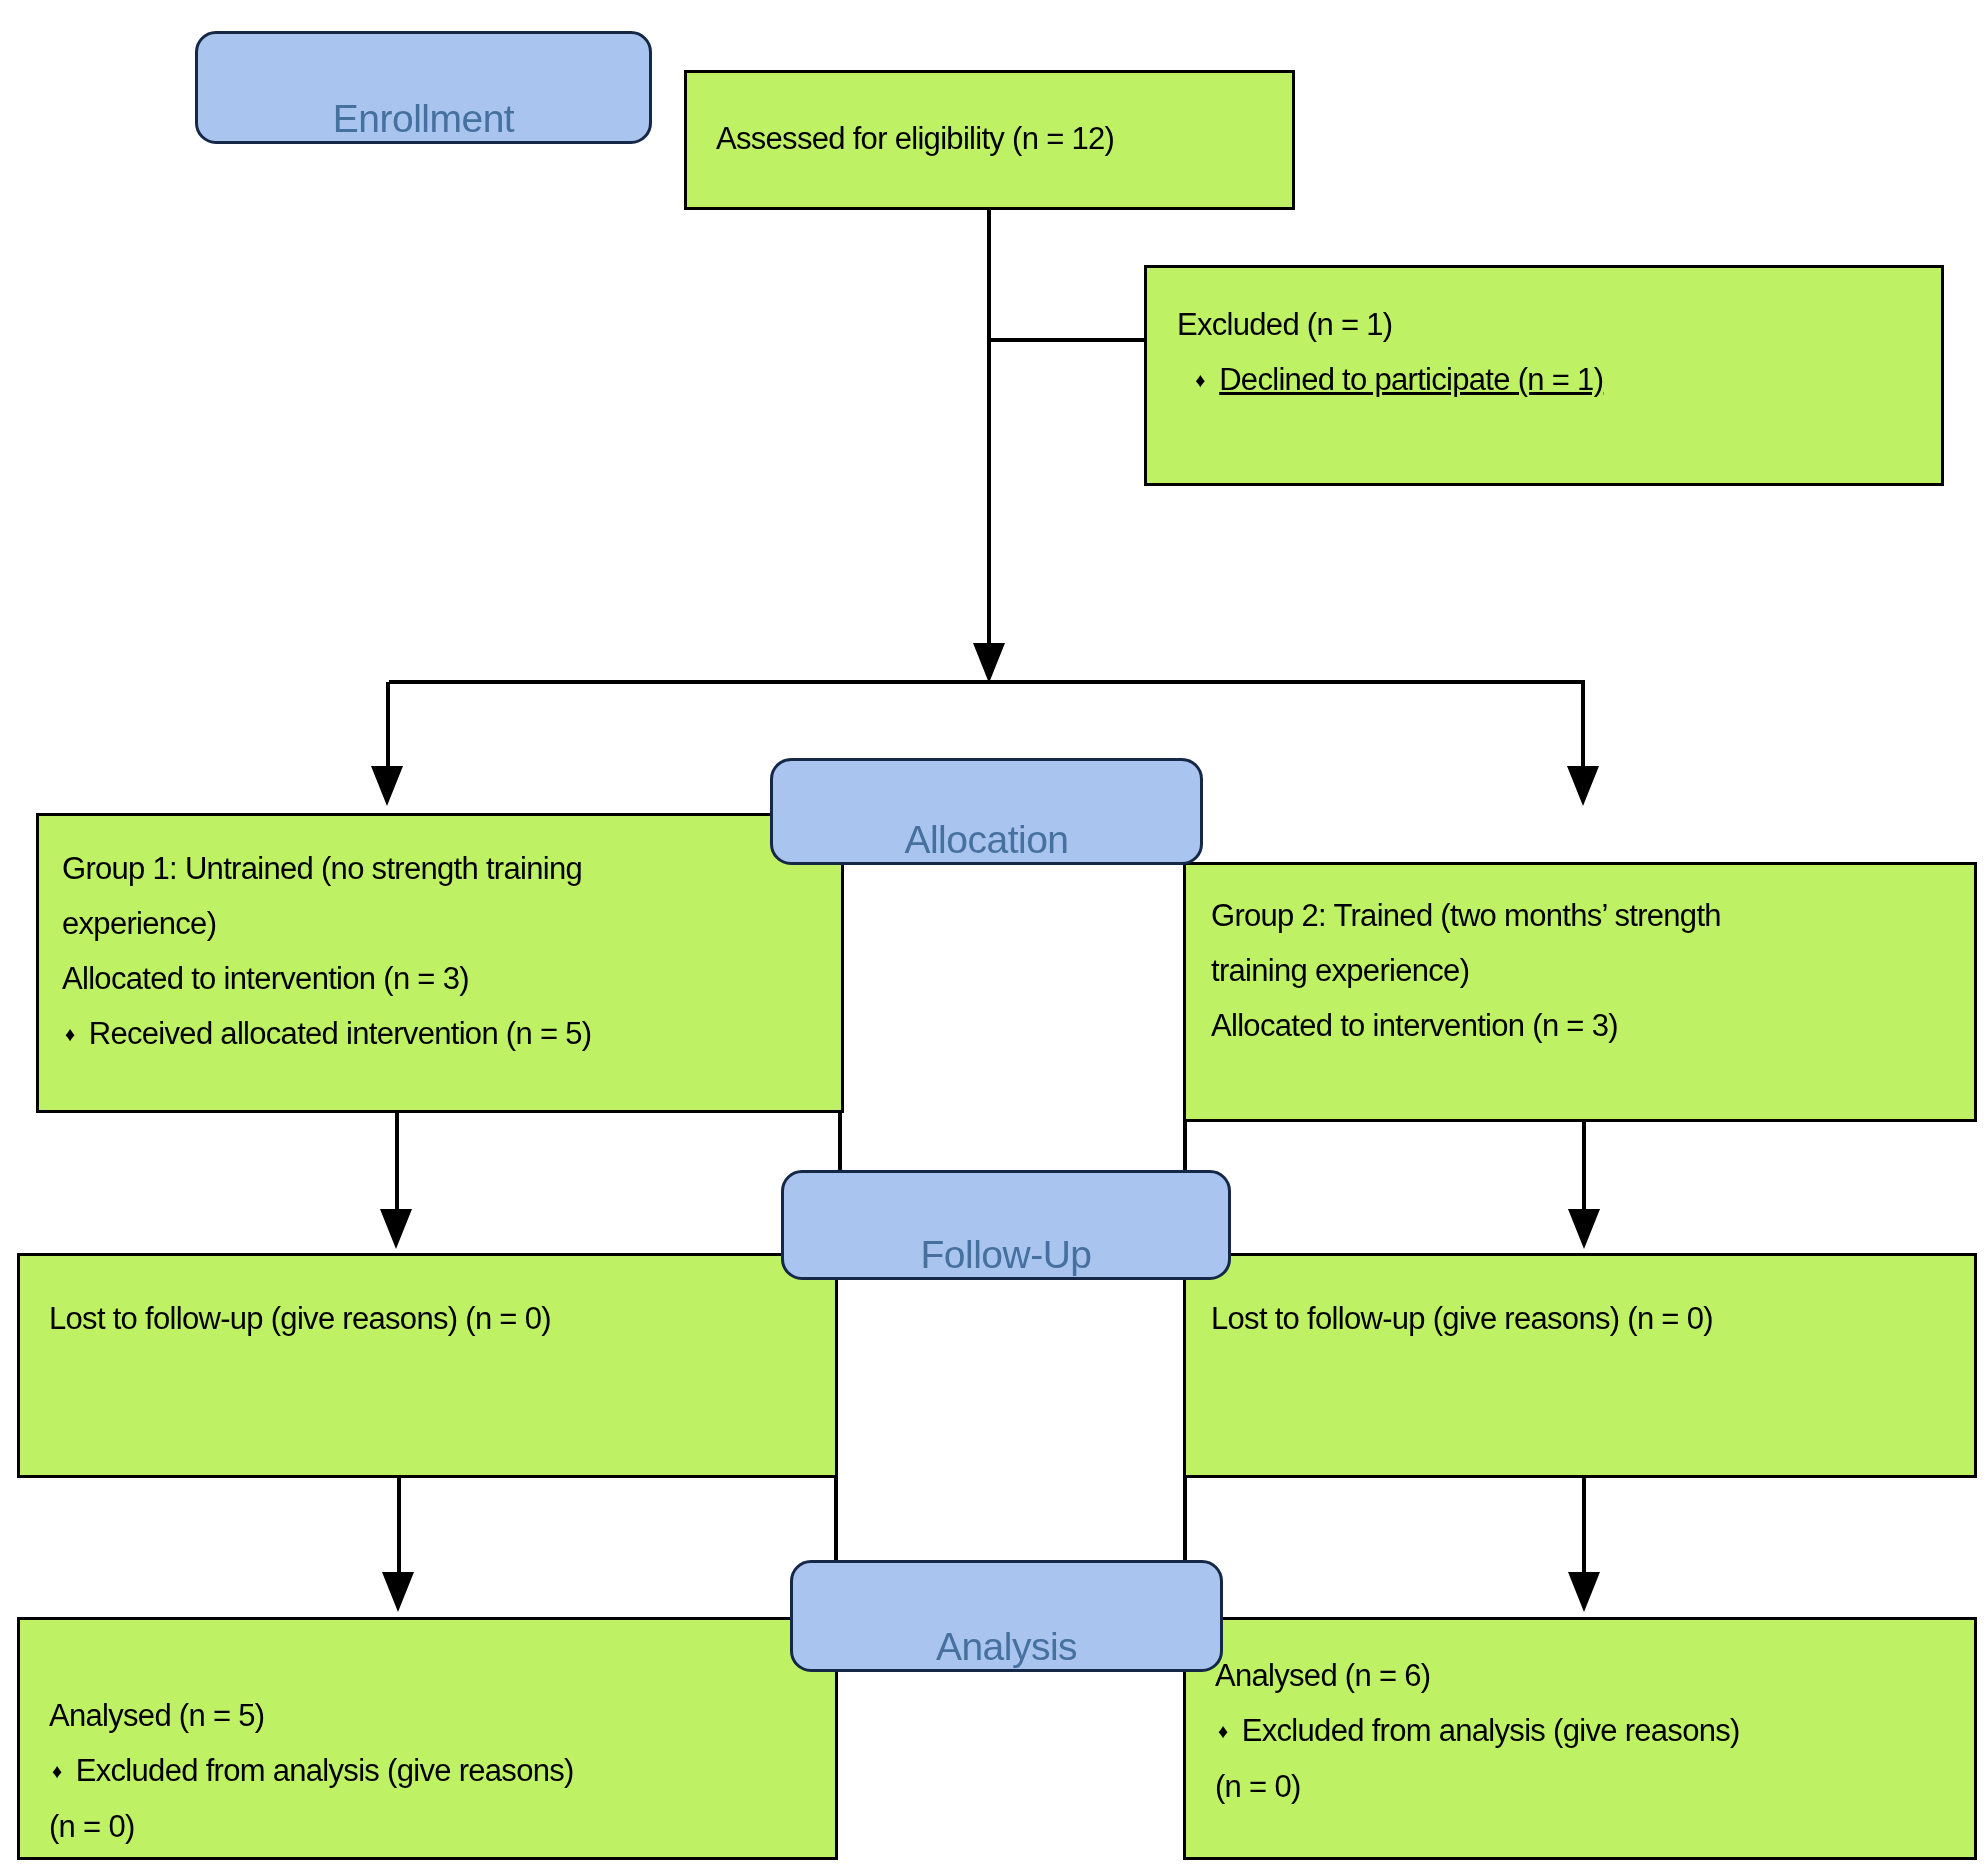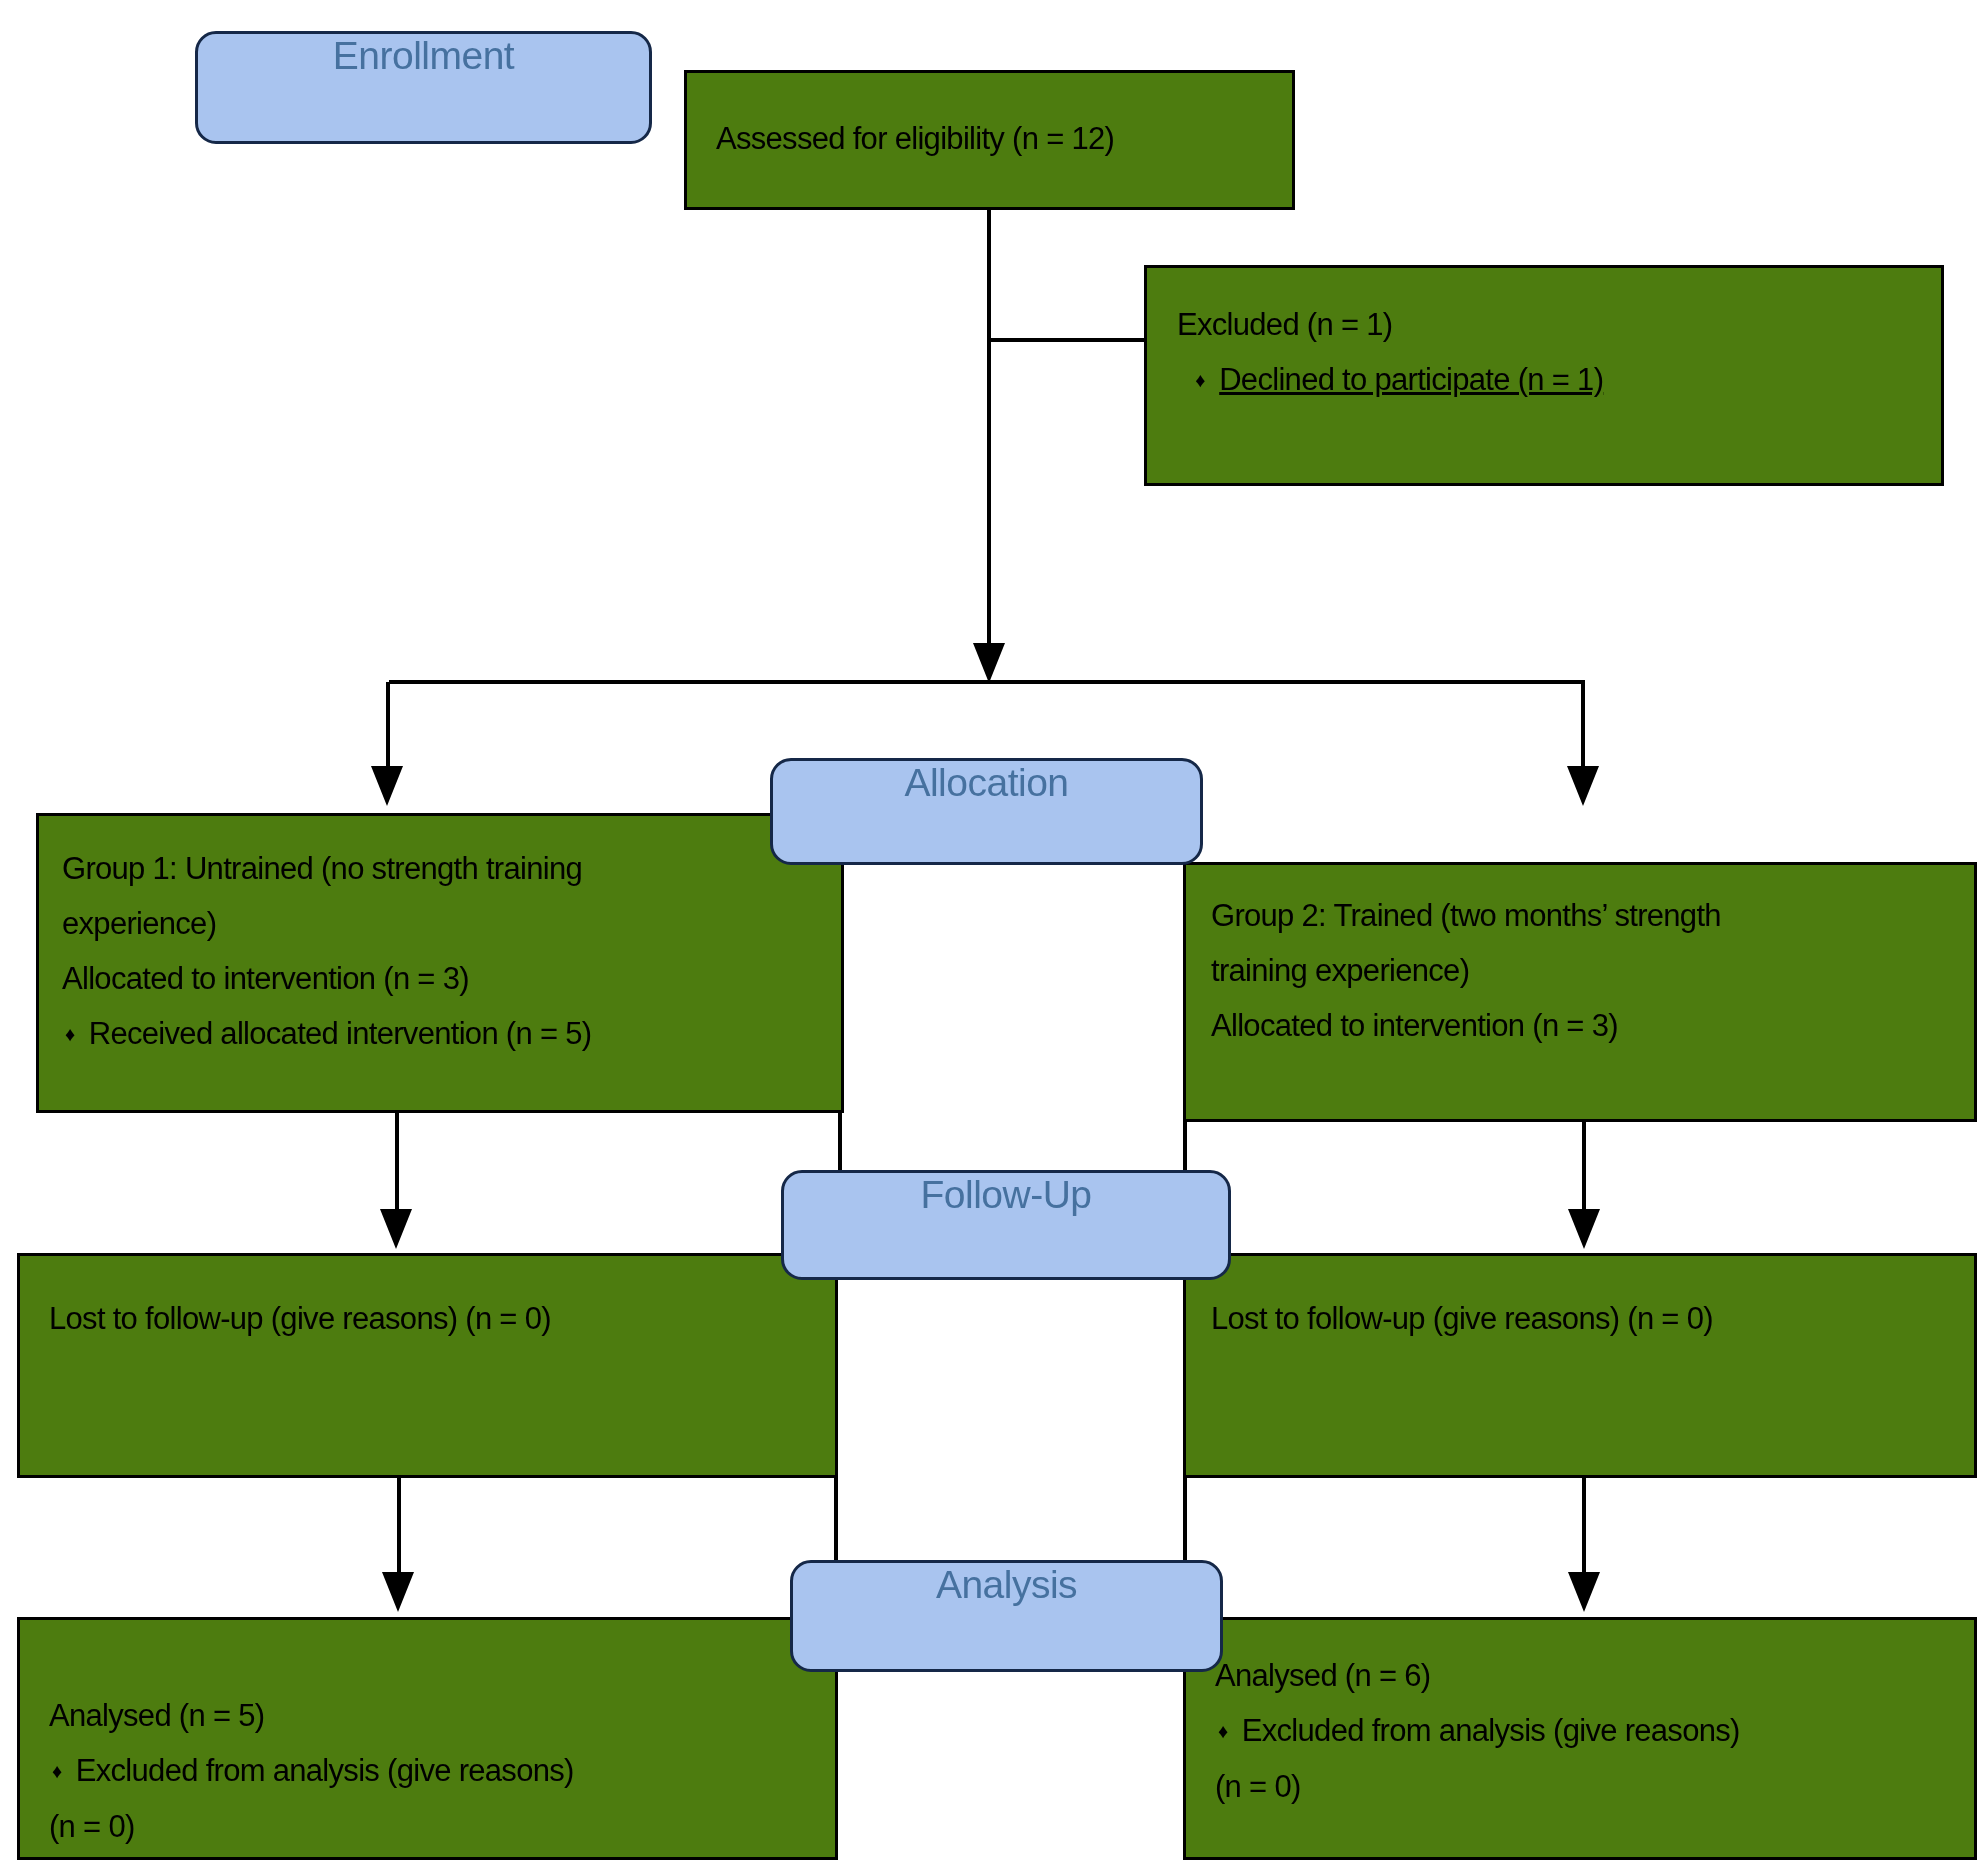--- a/index.html
+++ b/index.html
@@ -17,21 +17,21 @@
   .hline{position:absolute;height:3.9px;background:#000;}
   .arrow-down{position:absolute;width:0;height:0;
     border-left:16.4px solid transparent;border-right:16.4px solid transparent;
     border-top:40px solid #000;}
   .arrow-right{position:absolute;width:0;height:0;
     border-top:16.4px solid transparent;border-bottom:16.4px solid transparent;
     border-left:40px solid #000;}
   
   .wbox{
     position:absolute;
-    background:#4d7c0f;
+    background:#bef264;
     border:3.9px solid #000;
     box-sizing:border-box;
     font-size:31px;
     letter-spacing:-0.7px;
     line-height:55px;
   }
   .wbox .pad{padding:24px 19px 0 29px;}
   .tline{white-space:nowrap;}
   .bullet{
     display:inline-block;
@@ -41,21 +41,21 @@
   }
   .indented{padding-left:15.4px;text-decoration:underline;}
   
   .stage{
     position:absolute;
     background:#a9c4ef;
     border:3.9px solid #152848;
     border-radius:21px;
     box-sizing:border-box;
     display:flex;
-    align-items:flex-start;
+    align-items:flex-end;
     justify-content:center;
     font-size:39px;
     letter-spacing:-0.5px;
     color:#46719f;
     z-index:5;
   }
 </style>
 </head>
 <body>
 

